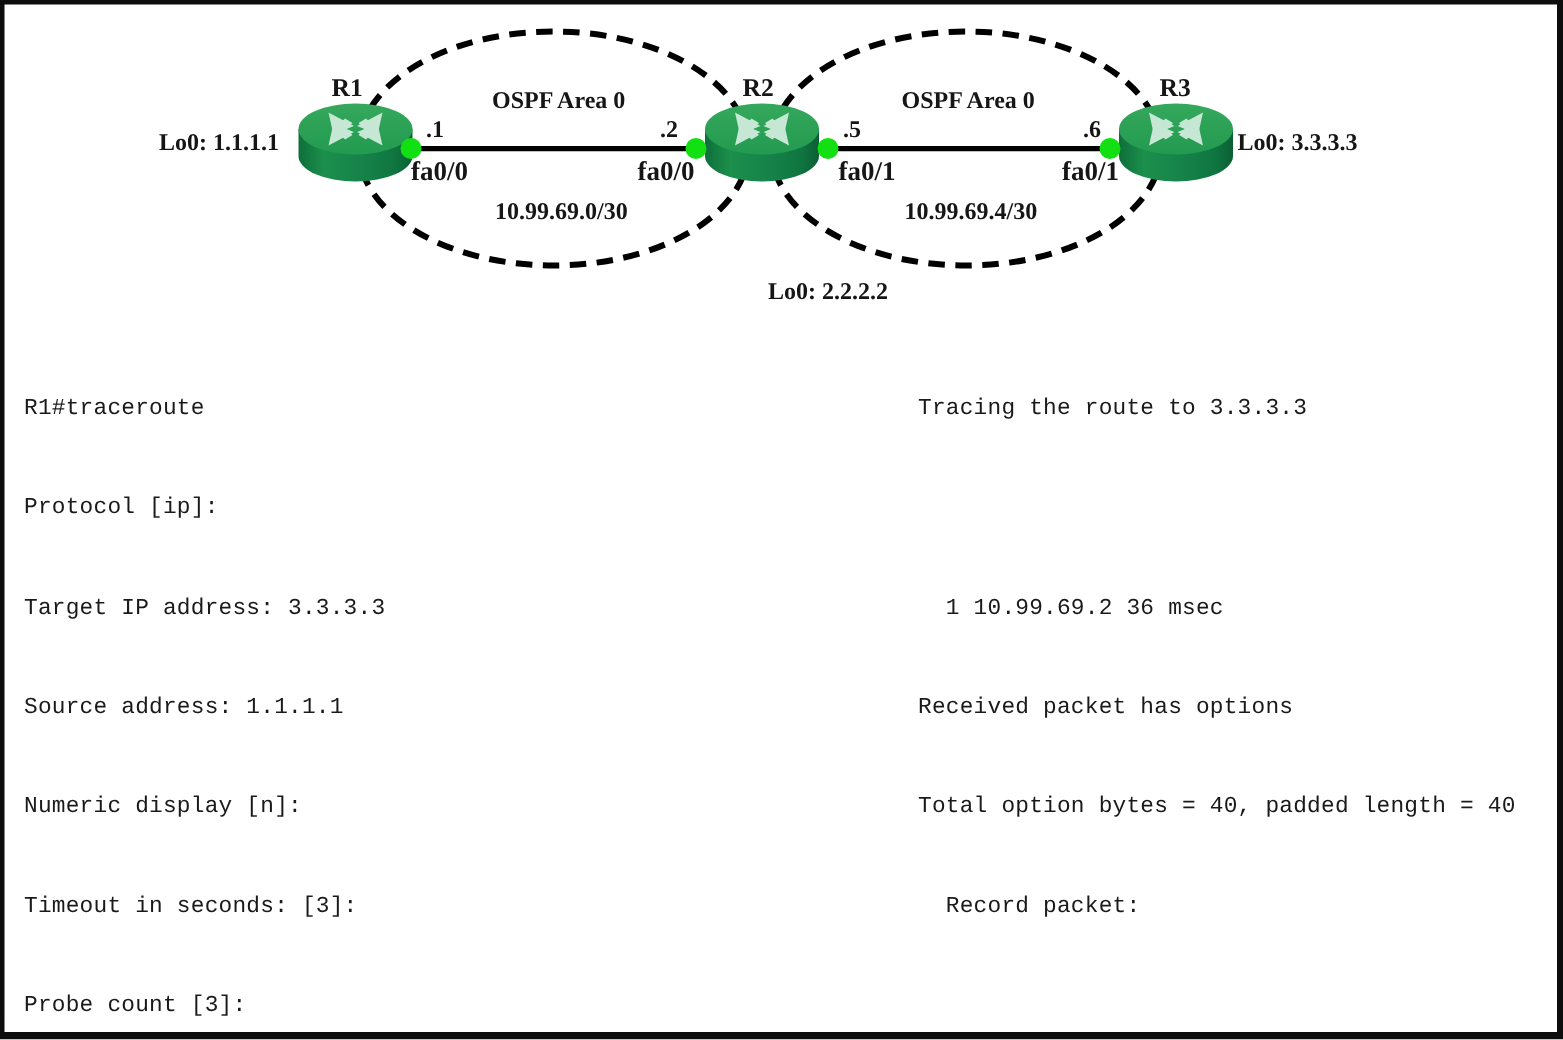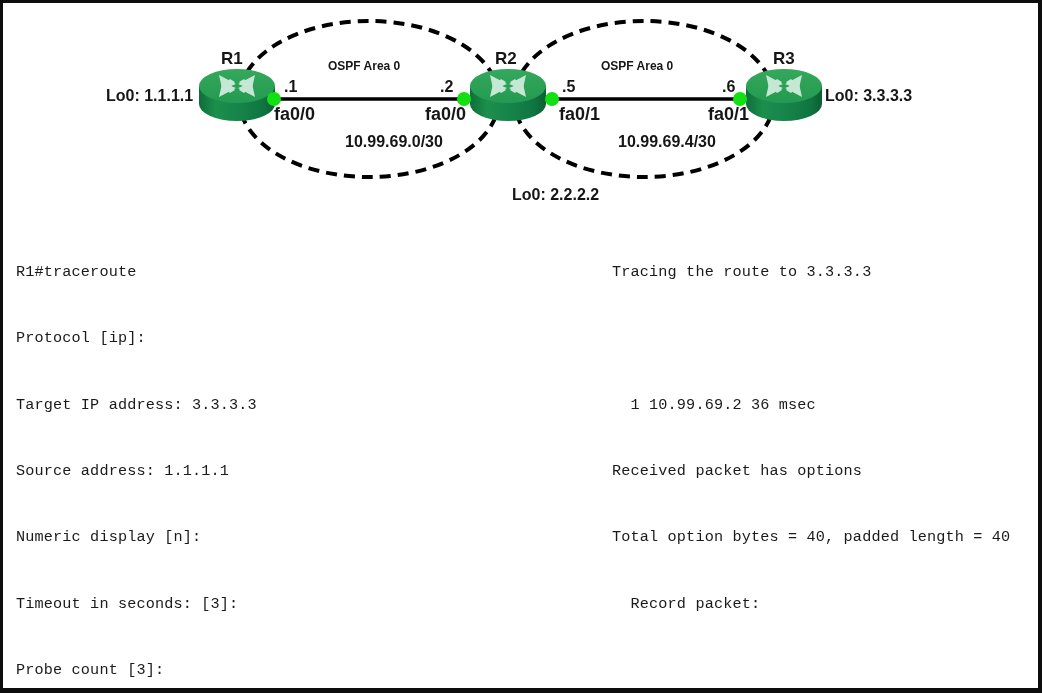--- a/index.html
+++ b/index.html
@@ -28,29 +28,29 @@
     top: 0;
     width: 1035px;
     height: 208px;
   }
   #topology svg {
     display: block;
   }
 
   .diag-label {
     position: absolute;
-    font-family: Liberation Sans, sans-serif;
+    font-family: Liberation Serif, serif;
     font-weight: bold;
     color: #161616;
     white-space: nowrap;
     line-height: 1;
   }
   .lbl-router  { font-size: 17px; }
-  .lbl-area    { font-size: 12px; }
-  .lbl-subnet  { font-size: 16px; margin-left: 15px; }
+  .lbl-area    { font-size: 16px; }
+  .lbl-subnet  { font-size: 16px; }
   .lbl-lo      { font-size: 16px; }
   .lbl-ip      { font-size: 16px; }
   .lbl-if      { font-size: 18px; }
 
   
   .term {
     position: absolute;
     font-family: "Liberation Mono", "DejaVu Sans Mono", monospace;
     font-size: 15.2px;
     line-height: 22.1px;

